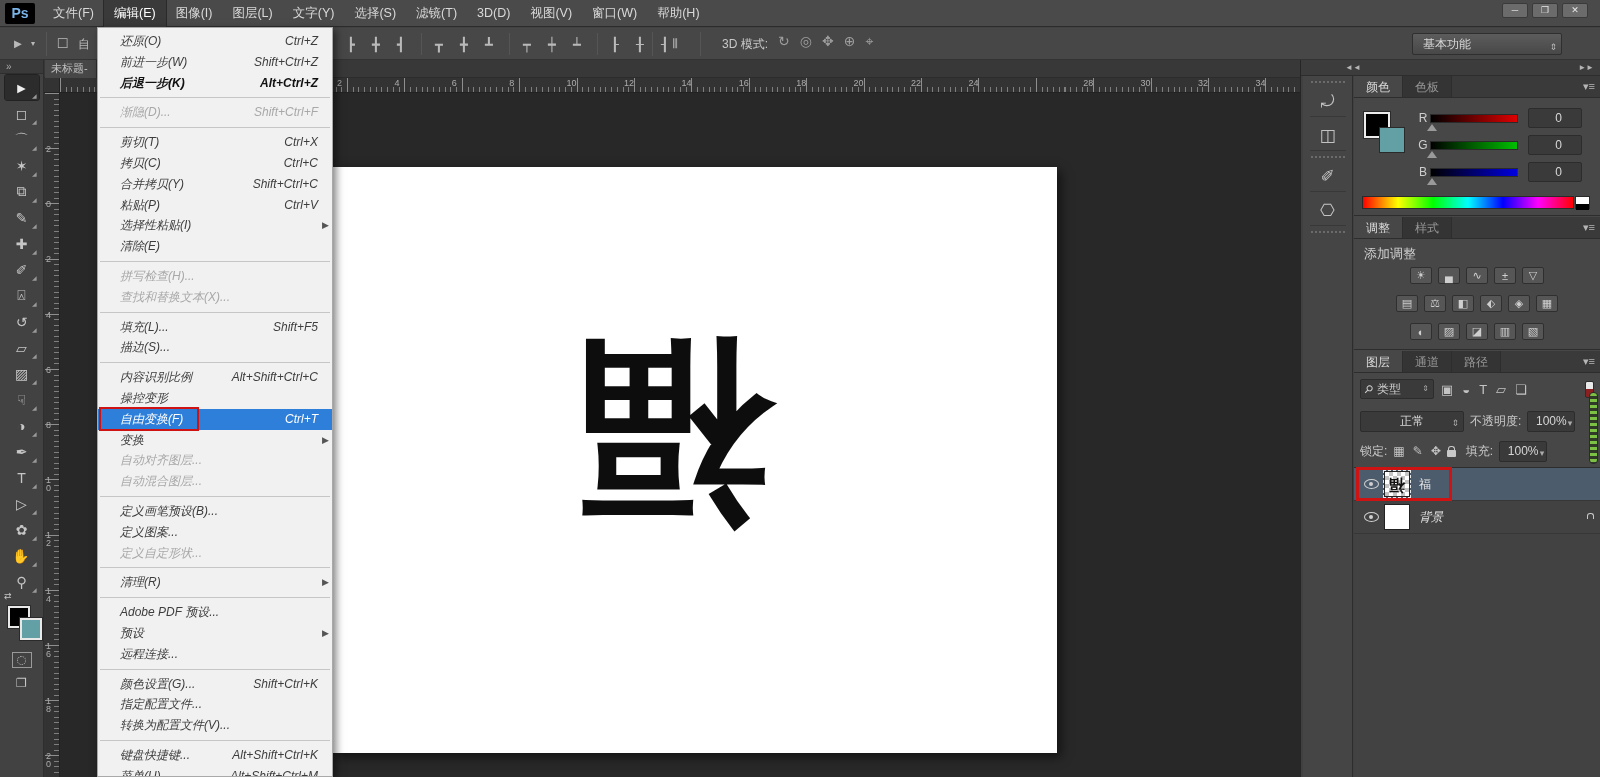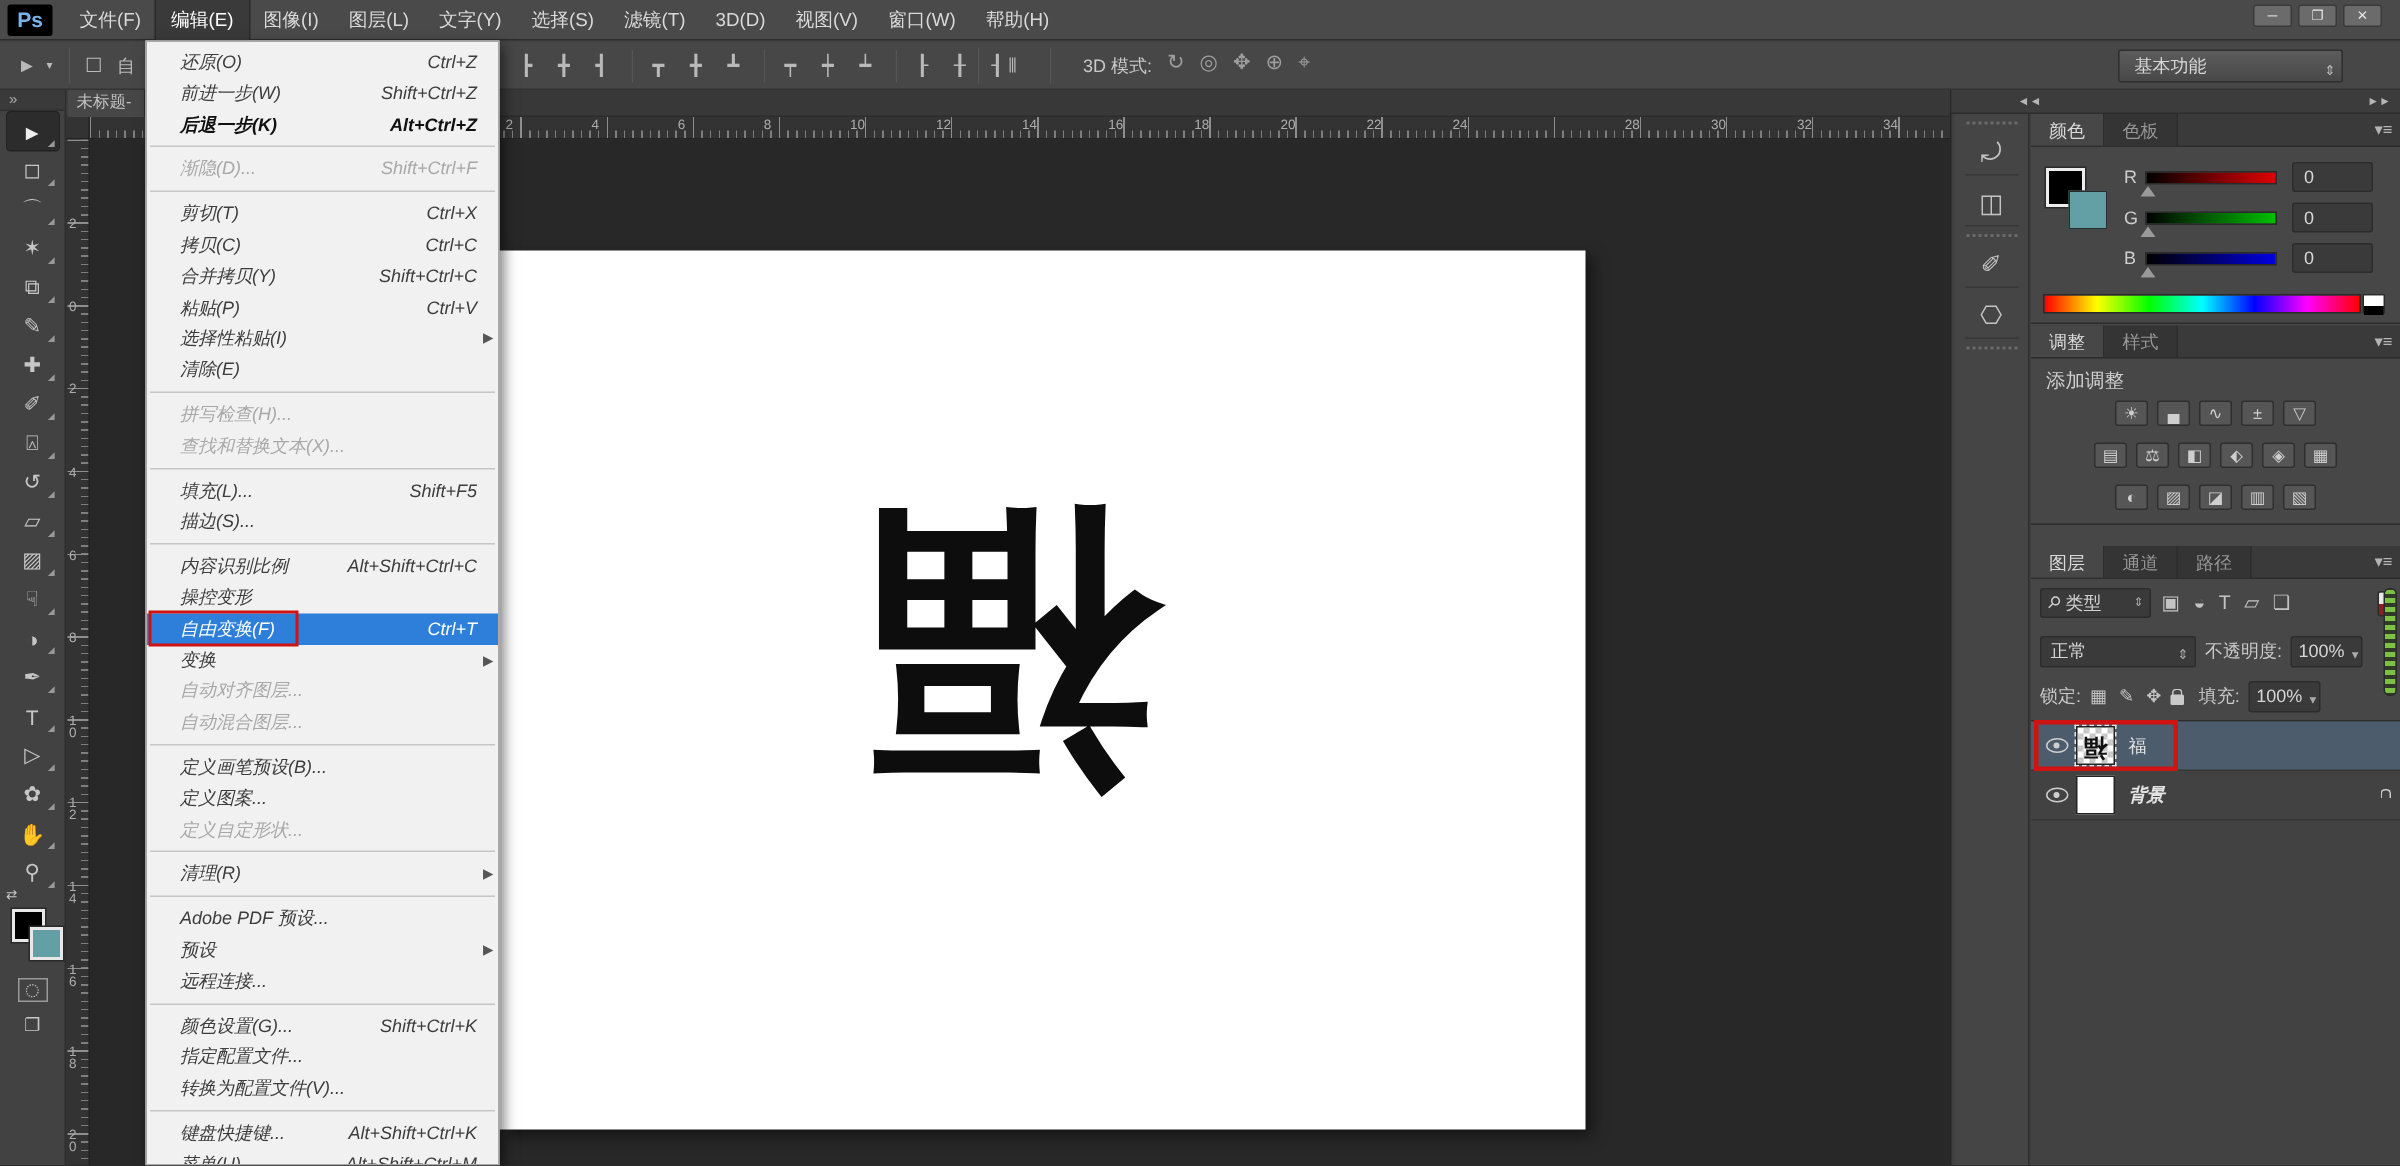--- a/index.html
+++ b/index.html
@@ -62,21 +62,21 @@
   .mitem .marrow{position:absolute;right:3px;top:0;font-size:9px;color:#555;}
   .msep{height:1px;background:#c6c6c6;margin:4px 2px;}
   .red-ann{position:absolute;left:1px;top:-2px;width:100px;height:24px;border:2px solid #cf1212;pointer-events:none;}
 
   
   #dock{position:absolute;left:1300px;top:60px;width:300px;height:717px;background:#404040;border-left:1px solid #262626;}
   #dock-topbar{position:absolute;left:0;top:0;width:100%;height:16px;background:#3c3c3c;border-bottom:1px solid #2d2d2d;color:#b5b5b5;font-size:8px;line-height:15px;}
   #strip{position:absolute;left:2px;top:16px;width:50px;bottom:0;background:#454545;border-right:1px solid #2d2d2d;}
   .grip{width:34px;margin:5px auto 3px;border-top:2px dotted #6b6b6b;}
   .strip-icon{width:36px;height:30px;margin:4px auto;color:#c3c3c3;font-size:17px;display:flex;align-items:center;justify-content:center;border-bottom:1px solid #383838;}
-  #panels{position:absolute;left:53px;top:16px;right:0;bottom:0;background:#474747;}
+  #panels{position:absolute;left:53px;top:16px;right:0;bottom:0;background:#474747;text-align:center;}
   .tabbar{height:22px;background:#3a3a3a;display:flex;border-bottom:1px solid #2d2d2d;position:relative;}
   .tab{padding:0 12px;line-height:22px;font-size:12px;color:#969696;background:#343434;border-right:1px solid #2d2d2d;}
   .tab.active{background:#474747;color:#dadada;}
   .pmenu{position:absolute;right:5px;top:4px;color:#b5b5b5;font-size:11px;}
 
   
   #color-swatches{position:absolute;left:10px;top:36px;width:46px;height:46px;}
   #cp-fg{position:absolute;left:0;top:0;width:26px;height:26px;background:#000;border:2px solid #ededed;outline:1px solid #2a2a2a;}
   #cp-bg{position:absolute;left:15px;top:15px;width:26px;height:26px;background:#62a0a5;border:1px solid #2a2a2a;}
   .ch-row{position:absolute;left:62px;height:20px;display:flex;align-items:center;}
@@ -112,21 +112,21 @@
   .layer-row{position:relative;height:33px;display:flex;align-items:center;border-bottom:1px solid #373737;padding-left:4px;}
   .layer-row.selected{background:#4d5c6d;}
   .eye-cell{width:26px;display:flex;justify-content:center;}
   .eye{position:relative;width:15px;height:10px;border:1.5px solid #cfcfcf;border-radius:50%;}
   .eye:after{content:"";position:absolute;left:4px;top:2px;width:4px;height:4px;background:#cfcfcf;border-radius:50%;}
   .thumb{width:26px;height:26px;border:1px solid #222;margin-right:9px;display:flex;align-items:center;justify-content:center;overflow:hidden;}
   .thumb.checker{background-color:#fff;background-image:linear-gradient(45deg,#c4c4c4 25%,transparent 25%,transparent 75%,#c4c4c4 75%),linear-gradient(45deg,#c4c4c4 25%,transparent 25%,transparent 75%,#c4c4c4 75%);background-size:8px 8px;background-position:0 0,4px 4px;outline:1px dashed #e8e8e8;}
   .thumb.white{background:#fff;}
   .thumb .tchar{font-size:16px;font-weight:bold;color:#111;transform:rotate(180deg);}
   .lname{color:#e3e3e3;font-size:12px;}
-  .lname.italic{font-style:italic;font-weight:bold;}
+  .lname.italic{font-style:italic;}
   .lock-badge{margin-left:auto;margin-right:14px;}
   .css-lock{position:relative;width:9px;height:7px;background:#c9c9c9;border-radius:1px;margin-top:4px;}
   .css-lock:before{content:"";position:absolute;left:1px;top:-4px;width:5px;height:5px;border:1.5px solid #c9c9c9;border-bottom:none;border-radius:3px 3px 0 0;}
   #scroll-thumb{position:absolute;left:1589px;top:392px;width:9px;height:72px;border-radius:4px;border:1px solid #2a2a2a;background:repeating-linear-gradient(180deg,#7cc143 0 3px,#2f3b26 3px 6px);z-index:40;}
   .layer-red-ann{position:absolute;left:2px;top:-1px;width:96px;height:34px;border:3px solid #cf1212;pointer-events:none;}
 
   
   #watermark{position:absolute;left:1160px;top:592px;width:420px;height:160px;z-index:60;pointer-events:none;color:rgba(222,222,222,.72);}
   #wm-row{position:absolute;left:60px;top:20px;display:flex;align-items:flex-end;}
   #wm-bai{font-size:62px;font-weight:bold;line-height:60px;}
@@ -566,21 +566,21 @@
             <div class="adj-row" style="top: 106px;">
               <div class="adj-tile">◐</div>
               <div class="adj-tile">▨</div>
               <div class="adj-tile">◪</div>
               <div class="adj-tile">▥</div>
               <div class="adj-tile">▧</div>
             </div>
           </div>
       </div>
 
-      <div id="layers-panel" style="position:absolute;left:0;right:0;top:275px;bottom:0;margin-top:13px;">
+      <div id="layers-panel" style="position:absolute;left:0;right:0;top:275px;bottom:0;">
         <div class="tabbar" id="layers-tabs">
             <div class="tab active">图层</div>
             <div class="tab">通道</div>
             <div class="tab">路径</div>
             <span class="pmenu">▾≡</span>
           </div>
         <div id="filter-row">
           <div id="type-dd">
             <span style="font-size:11px;transform:rotate(45deg);display:inline-block;">⚲</span>
             <span>类型</span>

